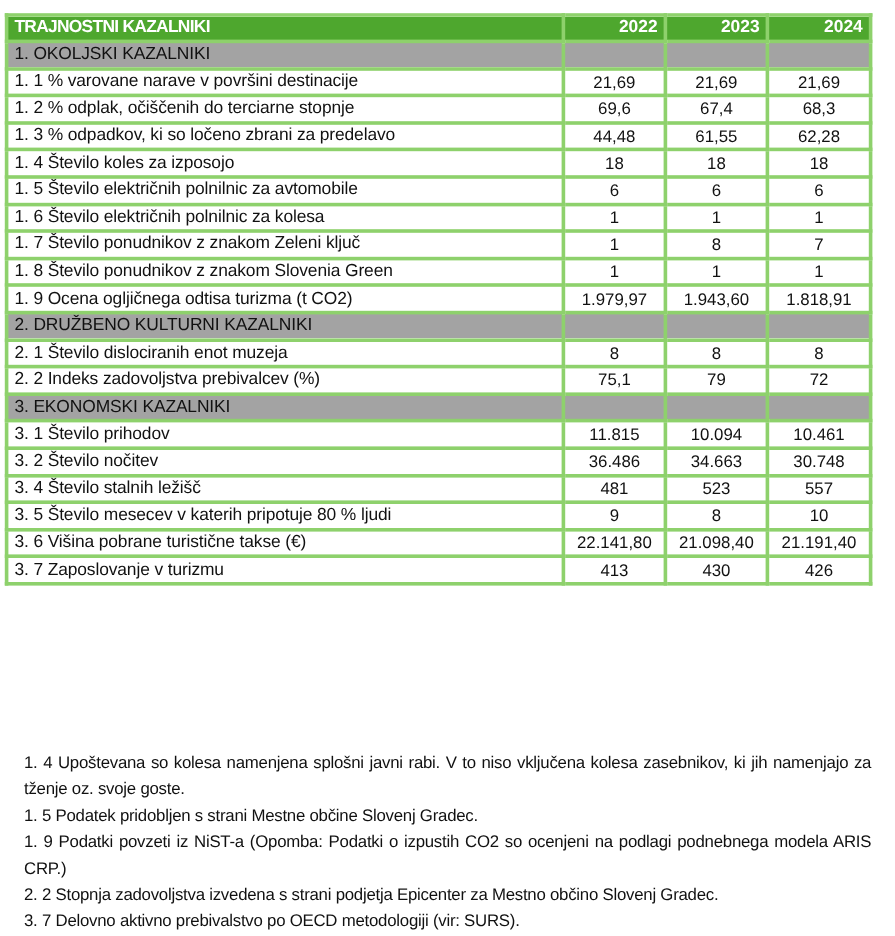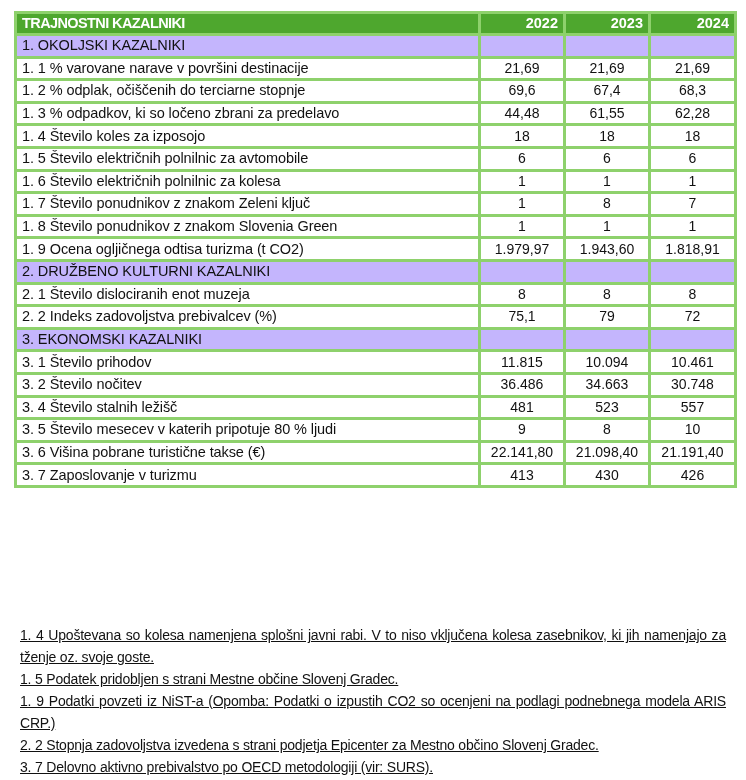--- a/index.html
+++ b/index.html
@@ -1,29 +1,29 @@
 <!DOCTYPE html>
 <html><head>
 <meta charset="utf-8">
 <style>
   html, body { margin: 0; padding: 0; background: #ffffff; }
   body { width: 746px; height: 780px; position: relative; font-family: "Liberation Sans", sans-serif; color: #111; }
-  .table-wrap { position: absolute; left: 14px; top: 11px; width: 604px; }
+  .table-wrap { position: absolute; left: 4px; top: 11px; width: 604px; }
   table { border-collapse: collapse; width: 720px; table-layout: fixed; }
   col.c-label { width: 464px; }
   col.c-year { width: 85px; }
   col.c-year-last { width: 86px; }
   td, th { border: 3px solid #8ed16c; padding: 0 5px; height: 19.6px; font-size: 14.5px; line-height: 19px; white-space: nowrap; overflow: hidden; }
   thead th { background: #4ea72e; color: #ffffff; font-weight: bold; height: 19px; border-color: #8ed16c; font-size: 14.5px; }
   thead th.h-label { text-align: left; font-family: "Liberation Sans", sans-serif; letter-spacing: -0.6px; }
   thead th.h-year { text-align: right; }
-  tr.section td { background: #c4b5fd; }
+  tr.section td { background: #a3a3a3; }
   td.val { text-align: center; font-size: 14px; padding: 0 2px; }
   td.label { text-align: left; font-size: 14.5px; letter-spacing: -0.1px; }
-  .notes { position: absolute; left: 20px; top: 624px; width: 706px; font-size: 14px; line-height: 22px; color: #111; font-family: "Liberation Sans", sans-serif; text-decoration: underline; }
+  .notes { position: absolute; left: 20px; top: 624px; width: 706px; font-size: 14px; line-height: 22px; color: #111; font-family: "Liberation Sans", sans-serif; }
   .notes p { margin: 0; letter-spacing: -0.2px; }
   .notes p.justify { text-align: justify; text-align-last: left; }
 </style>
 </head>
 <body>
 
 <div class="table-wrap">
   <table>
     <colgroup>
       <col class="c-label">

